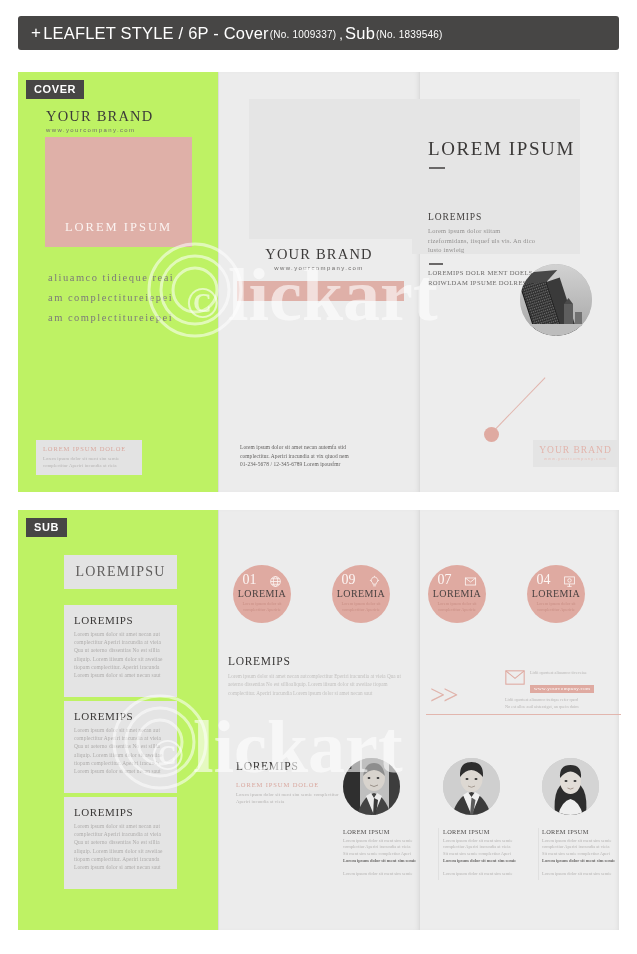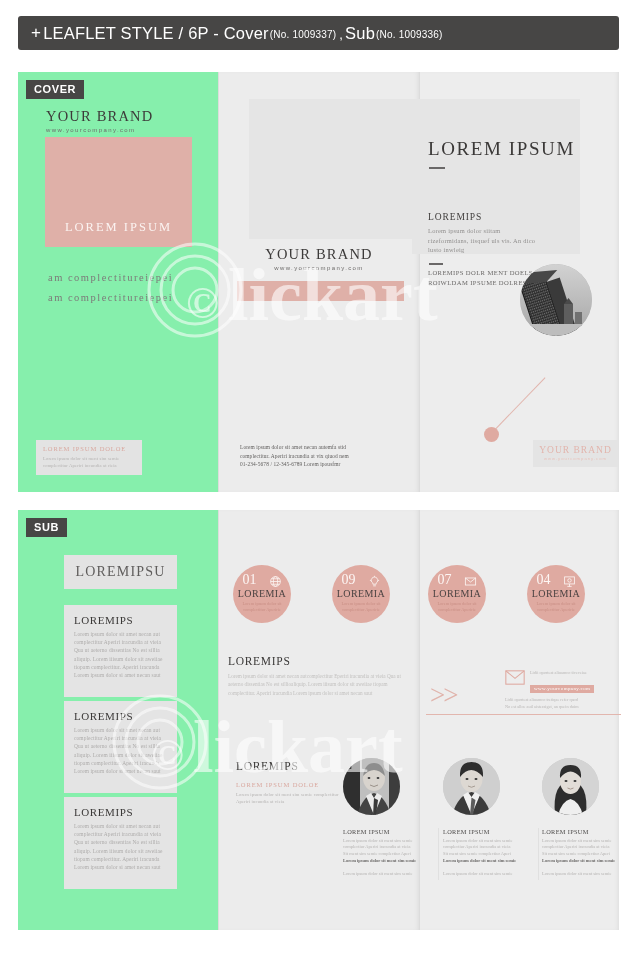--- a/index.html
+++ b/index.html
@@ -27,21 +27,21 @@
   
   .sheet{
     position:absolute; left:18px; width:601px;
     background:#ebebeb;
     display:flex;
   }
   #cover-sheet{ top:72px;  height:420px; }
   #sub-sheet { top:510px; height:420px; }
 
   .fold{ position:relative; height:100%; background:#ebebeb; }
-  .fold.a{ width:200px; background:#86efac;}
+  .fold.a{ width:200px; background:#bef264;}
   .fold.b{ width:201px; background:#ececec;}
   .fold.c{ width:200px; background:#ededed;}
   .fold + .fold{ border-left:1px solid #dcdcdc; box-shadow:-3px 0 6px -4px rgba(0,0,0,.12) inset;}
 
   .tag{
     position:absolute; left:8px; top:8px; z-index:6;
     background:#474645; color:#fff; font-size:11px; font-weight:700;
     padding:3px 8px 4px; letter-spacing:.6px;
   }
 
@@ -150,38 +150,39 @@
 <body>
 
 <div class="page">
 
   <div class="titlebar">
     <span class="t-plus">+</span>
     <span class="t-main">LEAFLET STYLE / 6P - Cover</span>
     <span class="t-no">(No. 1009337)</span>
     <span class="t-comma">,</span>
     <span class="t-sub">Sub</span>
-    <span class="t-no">(No. 1009336)</span>
+    <span class="t-no">(No. 1839546)</span>
   </div>
 
   <div class="sheet" id="cover-sheet">
 
     <div class="fold a">
       <div class="tag">COVER</div>
 
       <div style="position:absolute;left:28px;top:36px;">
         <div class="brand-name">YOUR BRAND</div>
         <div class="brand-url">www.yourcompany.com</div>
       </div>
 
       <div class="pinkbox" style="position:absolute;left:27px;top:65px;width:147px;height:110px;">
         <span>LOREM IPSUM</span>
       </div>
 
       <div class="serif-lines" style="position:absolute;left:30px;top:196px;width:160px;">
+        <div>aliuamco tidieque reai</div>
         <div>am complectitureiepei</div>
         <div>am complectitureiepei</div>
       </div>
 
       <div class="greybox" style="position:absolute;left:18px;top:368px;width:106px;height:35px;padding:5px 7px;">
         <div class="gb-title">LOREM IPSUM DOLOE</div>
         <div class="gb-body" style="margin-top:3px;">Lorem ipsum dolor sit ment sim semie complectitur Aperiri incundia at rieia</div>
       </div>
     </div>
 

